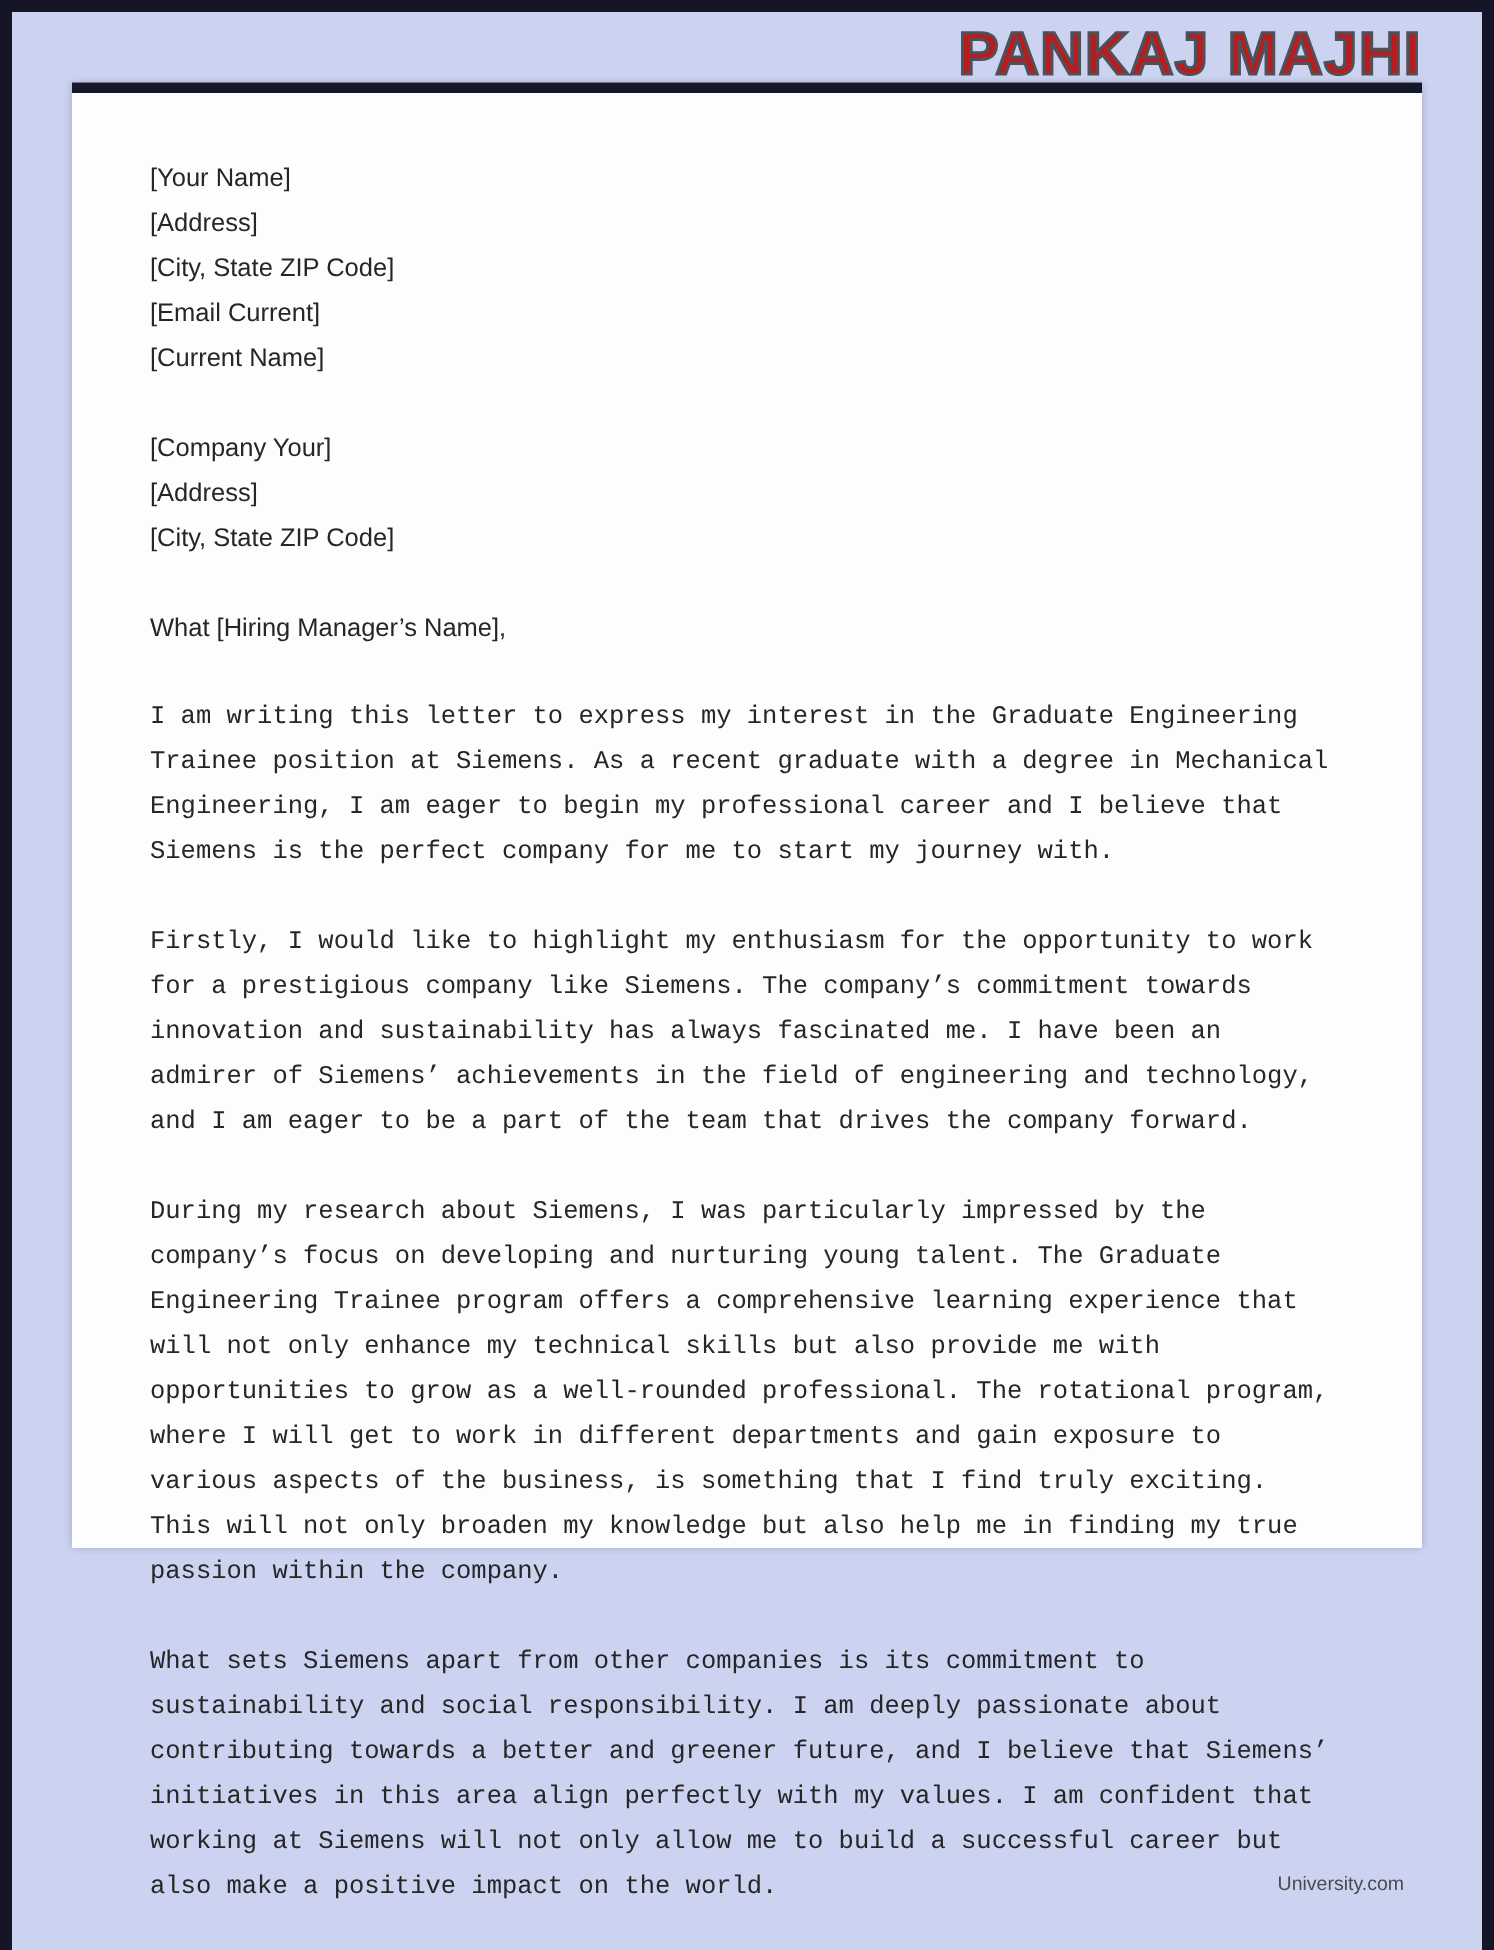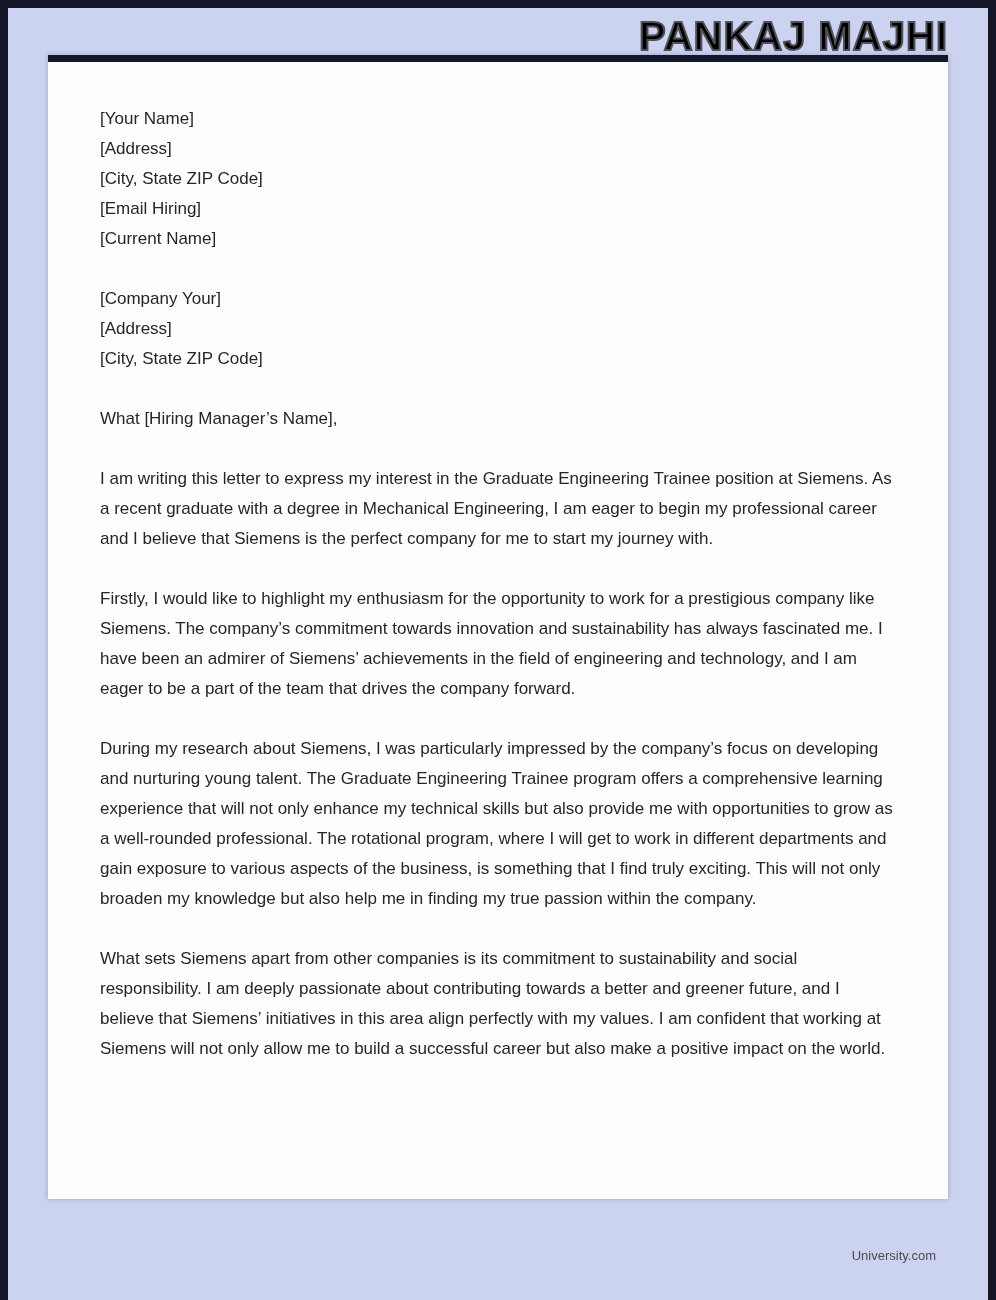--- a/index.html
+++ b/index.html
@@ -23,32 +23,32 @@
     height: 1292px;
     overflow: hidden;
   }
   .brand {
     position: absolute;
     top: 6px;
     right: 40px;
     font-size: 40px;
     font-weight: 700;
     letter-spacing: 1px;
-    color: #000000;
+    color: #b91c1c;
     -webkit-text-stroke: 2px #50505a;
     text-stroke: 2px #50505a;
     white-space: nowrap;
     line-height: 1.1;
   }
   .page {
     position: absolute;
     top: 47px;
     left: 40px;
     width: 900px;
-    height: 1144px;
+    height: 977px;
     background: #fdfdfd;
     box-shadow: 0 0 5px rgba(30, 34, 70, 0.25);
   }
   .page-topbar {
     width: 100%;
     height: 7px;
     background: #15172a;
   }
   .content {
     padding: 42px 54px 40px 52px;
@@ -60,20 +60,21 @@
     margin: 0 0 30px 0;
   }
   .block:last-child {
     margin-bottom: 0;
   }
   .line {
     margin: 0;
   }
   p.para {
     margin: 12px 0 30px 0;
+    font-family: Liberation Mono, monospace;
   }
   .watermark {
     position: absolute;
     top: 1240px;
     right: 52px;
     font-size: 13px;
     color: rgba(60, 60, 60, 0.9);
     z-index: 5;
   }
 </style>
@@ -86,21 +87,21 @@
 
   <div class="page">
     <div class="page-topbar"></div>
 
     <div class="content">
 
       <div class="block">
         <p class="line">[Your Name]</p>
         <p class="line">[Address]</p>
         <p class="line">[City, State ZIP Code]</p>
-        <p class="line">[Email Hiring]</p>
+        <p class="line">[Email Current]</p>
         <p class="line">[Current Name]</p>
       </div>
 
       <div class="block">
         <p class="line">[Company Your]</p>
         <p class="line">[Address]</p>
         <p class="line">[City, State ZIP Code]</p>
       </div>
 
       <div class="block">

